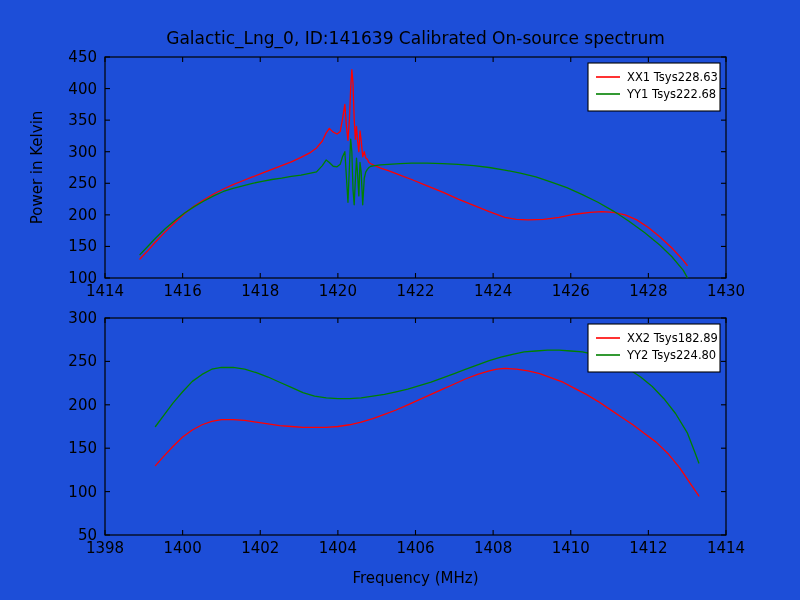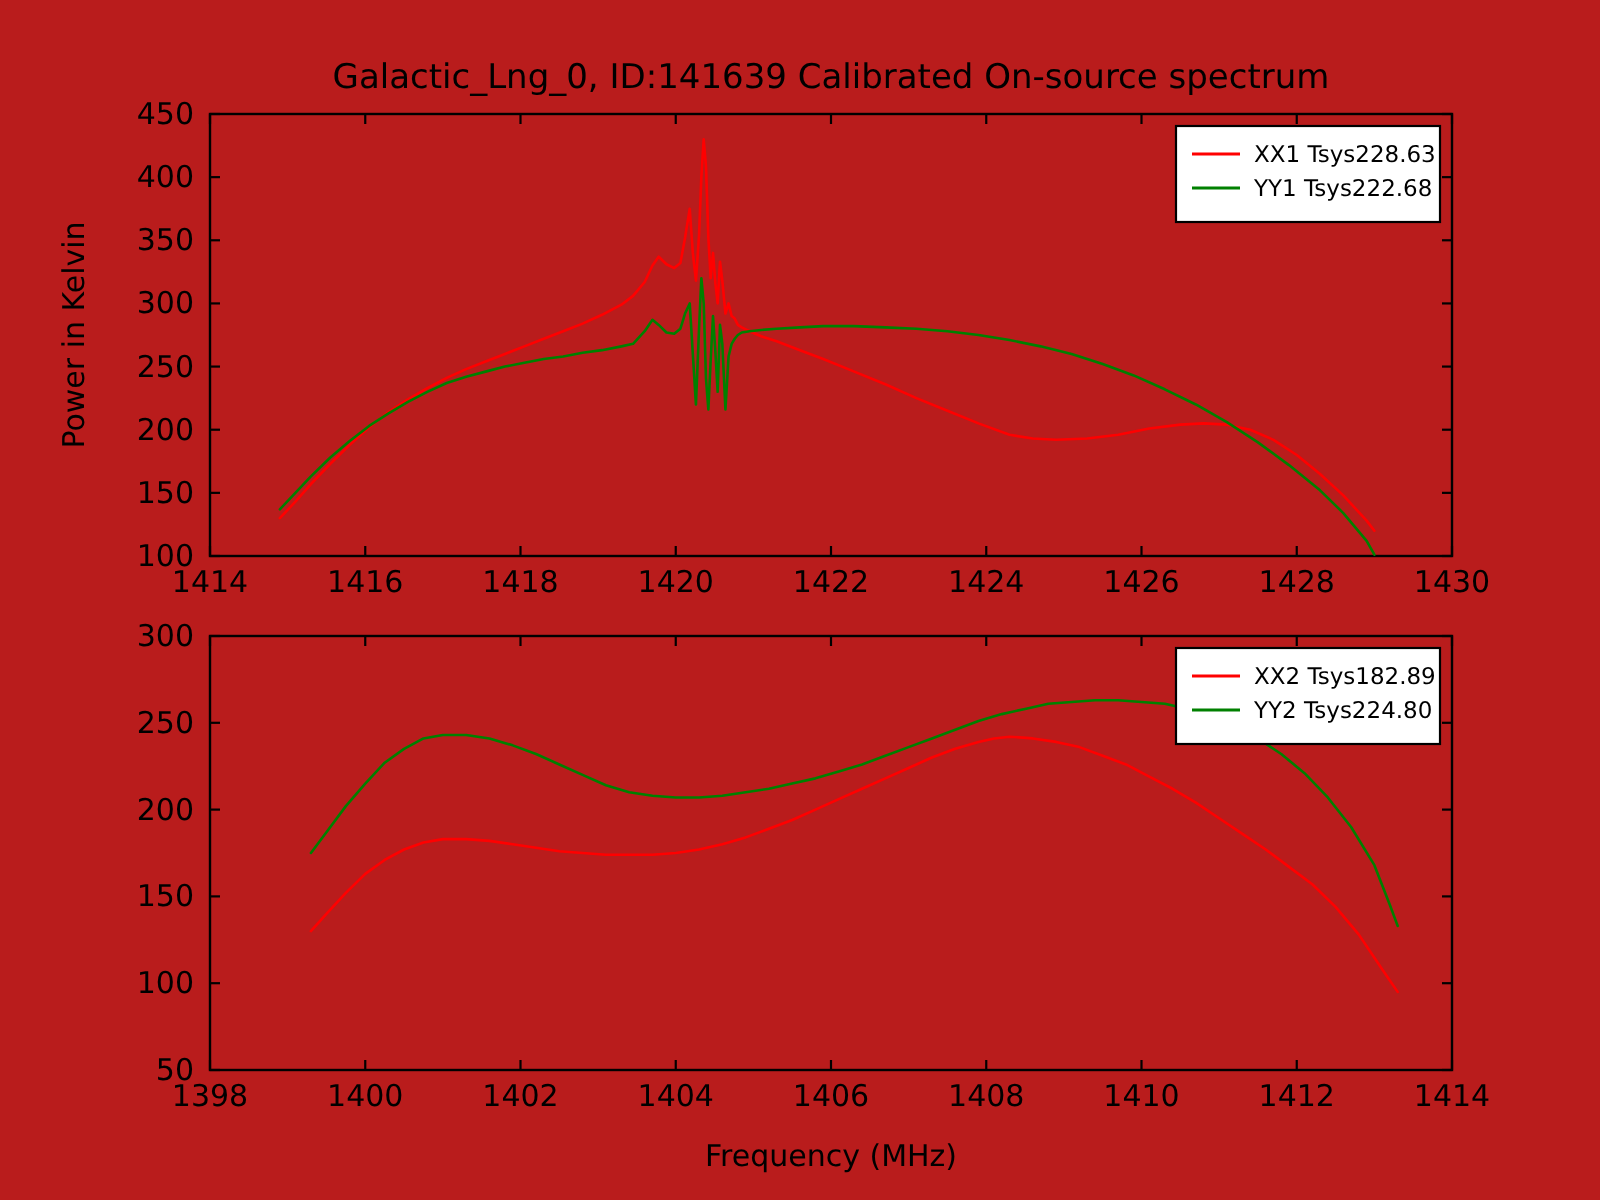--- a/index.html
+++ b/index.html
@@ -4,21 +4,21 @@
 <style>
   html, body {
     margin: 0;
     padding: 0;
     background: #ffffff;
   }
   #figure {
     position: relative;
     width: 800px;
     height: 600px;
-    background: #b91c1c;
+    background: #1d4ed8;
     font-family: "DejaVu Sans", sans-serif;
     overflow: hidden;
   }
   .panel {
     position: absolute;
   }
   #panel-top   { left: 0; top: 0;   width: 800px; height: 300px; }
   #panel-bottom{ left: 0; top: 300px; width: 800px; height: 300px; }
   svg { display: block; }
   .axis-line {

